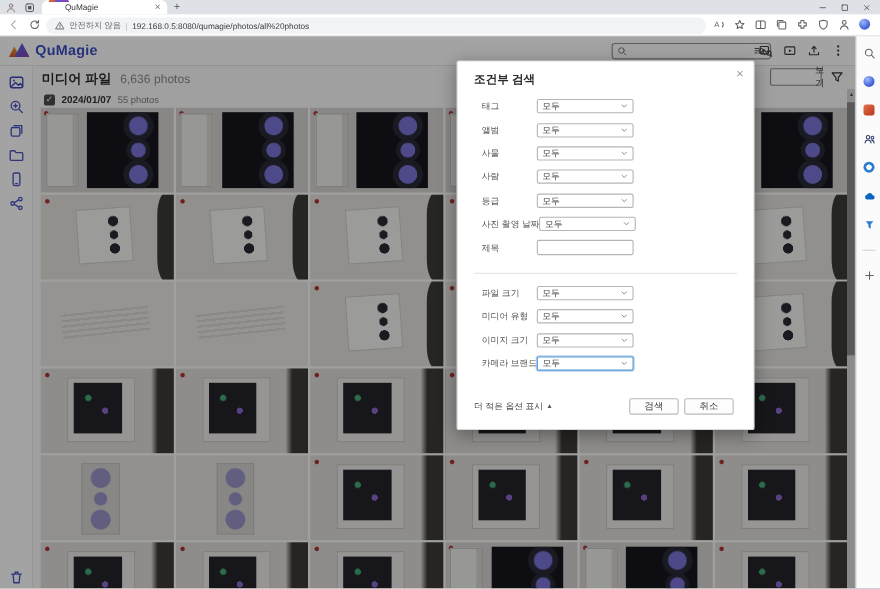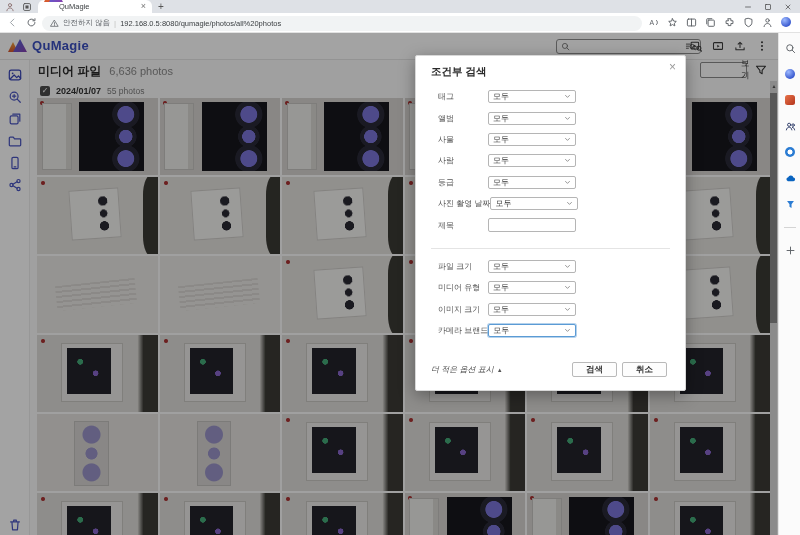--- a/index.html
+++ b/index.html
@@ -123,24 +123,24 @@
   .mlabel { flex:0 0 50px; font-size:8px; color:#555; white-space:nowrap; }
   .msel { width:88px; height:13px; border:1px solid #b5b5b5; border-radius:2px; background:#fff; display:flex; align-items:center; justify-content:space-between; padding:0 4px; }
   .msel.focused { border-color:var(--focus-blue,#5b9bd5); box-shadow:0 0 0 1px rgba(91,155,213,.45); }
   .mval { font-size:8px; color:#333; }
   .mchev { width:7px; height:7px; color:#555; display:inline-flex; }
   .mchev svg { width:100%; height:100%; }
   .minput { width:88px; height:14px; border:1px solid #b5b5b5; border-radius:2px; background:#fff; font-size:8px; padding:0 4px; outline:none; }
   .minput.wide { width:184px; }
   .mdivider { height:13px; border-bottom:1px solid #e4e4e4; margin:0 15px 7px 15px; }
   .m-foot { position:absolute; left:15px; right:18px; bottom:13px; display:flex; align-items:center; }
-  .less { display:flex; align-items:center; gap:3px; font-size:8px; color:#444;font-style:italic; }
+  .less { display:flex; align-items:center; gap:3px; font-size:8px; color:#444; }
   .less .up { font-size:6px; color:#555; }
   .m-btns { margin-left:auto; display:flex; gap:5px; }
-  .mbtn { width:45px; height:15px; border:1px solid #b9b9b9; border-radius:2px; background:#fdfdfd; font-size:8.5px; color:#333; display:flex; align-items:center; justify-content:center;font-weight:bold; }
+  .mbtn { width:45px; height:15px; border:1px solid #b9b9b9; border-radius:2px; background:#fdfdfd; font-size:8.5px; color:#333; display:flex; align-items:center; justify-content:center; }
 </style>
 </head>
 <body>
 
 <div class="screen">
 
   <div class="tabstrip">
     <span class="icon profile-ic">
         <svg viewBox="0 0 16 16" fill="none" stroke="currentColor" stroke-width="1.4" stroke-linecap="round" stroke-linejoin="round">
           <circle cx="8" cy="5" r="2.5"></circle>

